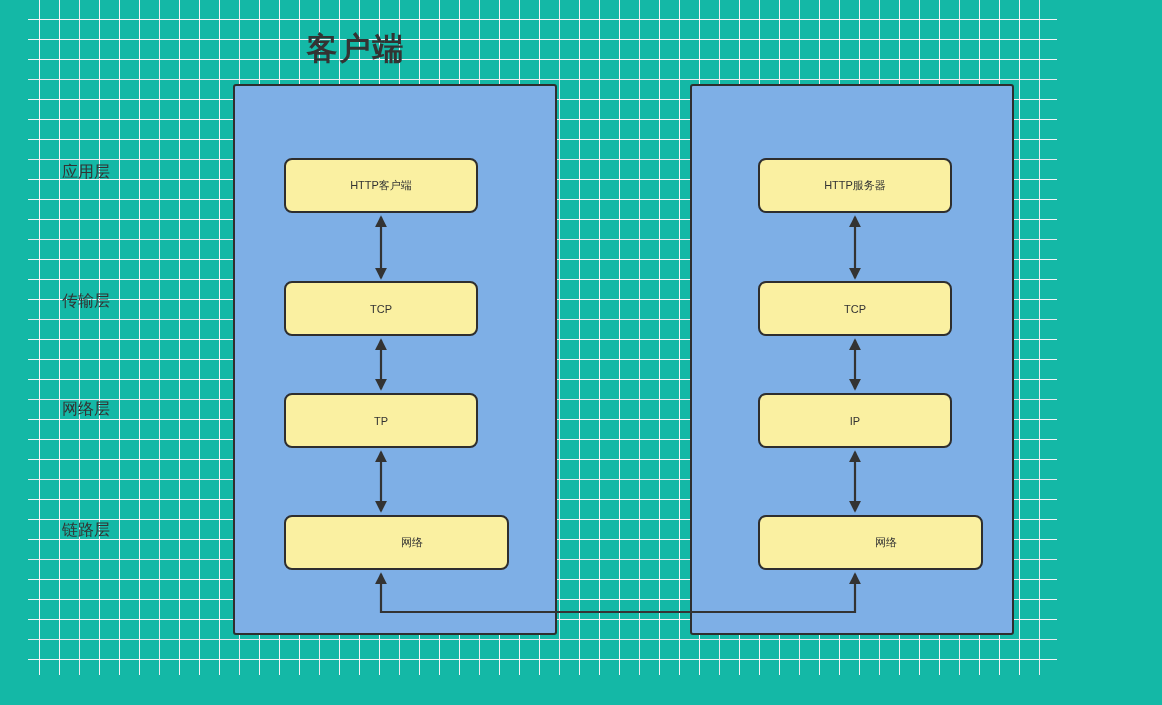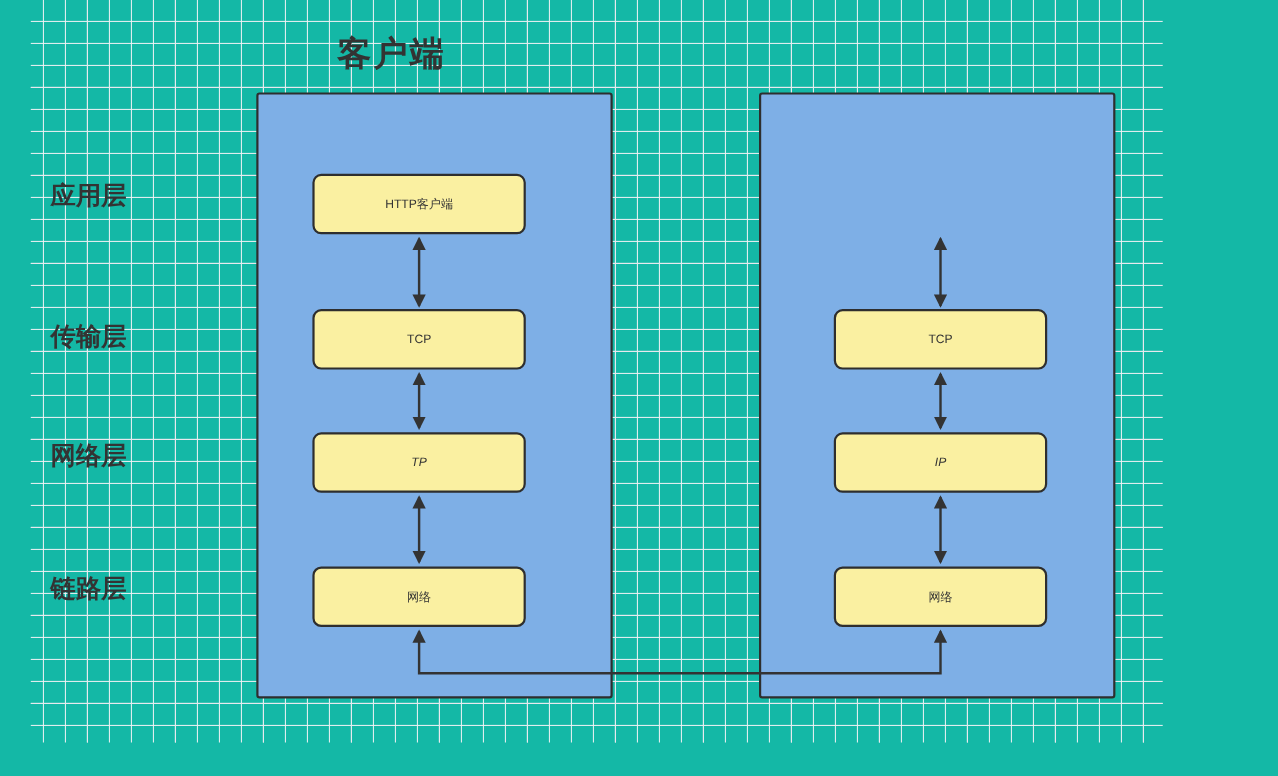--- a/index.html
+++ b/index.html
@@ -39,24 +39,24 @@
     font-weight: 600;
     color: #333333;
     letter-spacing: 2px;
     white-space: nowrap;
   }
   .title.client { left: 246px; }
   .title.server { left: 728px; }
 
   .layer-label {
     position: absolute;
-    left: 46px;
+    left: 62px;
     width: 80px;
-    font-size: 23px;
-    font-weight: 700;
+    font-size: 16px;
+    font-weight: 400;
     color: #333333;
     white-space: nowrap;
   }
   .layer-label.l1 { top: 162px; }
   .layer-label.l2 { top: 291px; }
   .layer-label.l3 { top: 399px; }
   .layer-label.l4 { top: 520px; }
 
   .container {
     position: absolute;
@@ -81,22 +81,22 @@
     align-items: center;
     justify-content: center;
     font-size: 11px;
     color: #333333;
     white-space: nowrap;
   }
   .node.col-left  { left: 284px; }
   .node.col-right { left: 758px; }
   .node.r1 { top: 158px; }
   .node.r2 { top: 281px; text-align: right; }
-  .node.r3 { top: 393px; font-style: italic; }
-  .node.r4 { top: 515px; }
+  .node.r3 { top: 393px; }
+  .node.r4 { top: 515px; padding-left: 31px; }
 
   .arrows {
     position: absolute;
     left: 0;
     top: 0;
     pointer-events: none;
   }
 </style>
 </head>
 <body>
@@ -113,20 +113,21 @@
   <div class="layer-label l4">链路层</div>
 
   <div class="container client"></div>
   <div class="container server"></div>
 
   <div class="node col-left r1">HTTP客户端</div>
   <div class="node col-left r2">TCP</div>
   <div class="node col-left r3">TP</div>
   <div class="node col-left r4">网络</div>
 
+  <div class="node col-right r1">HTTP服务器</div>
   <div class="node col-right r2">TCP</div>
   <div class="node col-right r3">IP</div>
   <div class="node col-right r4">网络</div>
 
   <svg class="arrows" width="1162" height="705" viewBox="0 0 1162 705">
     <defs>
       <marker id="ah" viewBox="0 0 10 10" refX="8.5" refY="5" markerWidth="5.5" markerHeight="5.5" orient="auto-start-reverse">
         <path d="M0,0 L10,5 L0,10 z" fill="#333333"></path>
       </marker>
     </defs>

